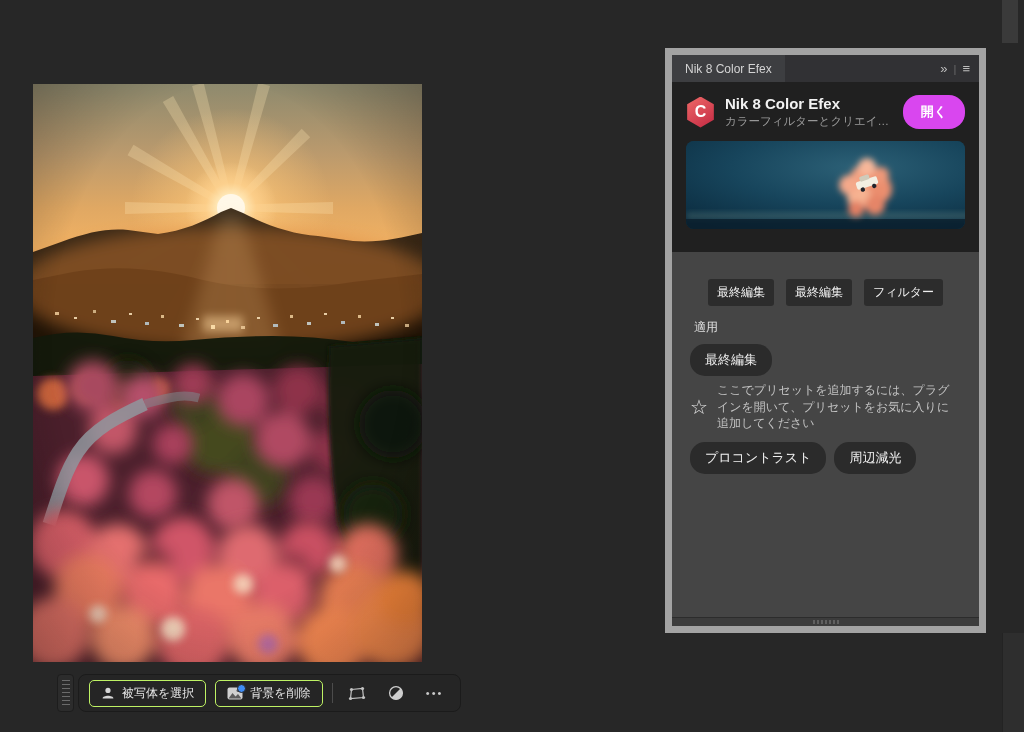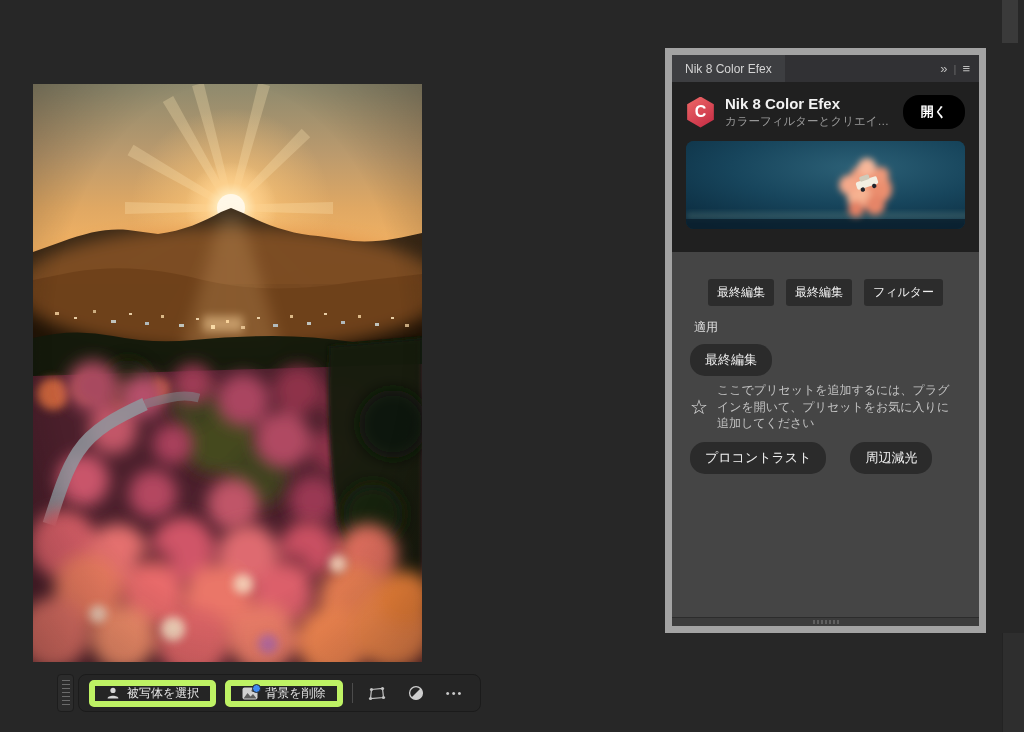--- a/index.html
+++ b/index.html
@@ -20,21 +20,21 @@
 
   
   .taskbar{position:absolute;left:57px;top:674px;height:38px;display:flex;align-items:center;gap:4px;}
   .tb-grip{width:15px;height:36px;background:#2c2c2c;border-radius:4px;border:1px solid #1d1d1d;
     display:flex;align-items:center;justify-content:center;cursor:grab;}
   .tb-grip-lines{width:8px;height:26px;
     background:repeating-linear-gradient(to bottom,#6b6b6b 0 1.5px,transparent 1.5px 4px);}
   .tb-bar{height:38px;background:#252525;border:1px solid #1b1b1b;border-radius:8px;
     display:flex;align-items:center;padding:0 10px;gap:9px;box-sizing:border-box;}
   .tb-btn{height:27px;display:flex;align-items:center;gap:7px;padding:0 11px;
-    background:transparent;border:6px solid #bef264;border-radius:5px;
+    background:transparent;border:1px solid #bef264;border-radius:5px;
     color:#e8e8e8;font-size:12px;white-space:nowrap;cursor:pointer;}
   .tb-btn .icon-wrap{position:relative;display:flex;align-items:center;}
   .blue-dot{position:absolute;right:-3px;top:-3px;width:7px;height:7px;border-radius:50%;
     background:#3f8cf3;border:1.5px solid #252525;}
   .tb-sep{width:1px;height:20px;background:#4c4c4c;}
   .tb-icon-btn{width:30px;height:27px;display:flex;align-items:center;justify-content:center;
     background:transparent;border:none;color:#c9c9c9;cursor:pointer;}
   .tb-more{font-size:11px;letter-spacing:2px;color:#c9c9c9;}
 
   
@@ -52,36 +52,36 @@
   .plugin-row{display:flex;align-items:center;gap:10px;height:36px;}
   .plugin-logo{width:29px;height:31px;flex:0 0 29px;
     background:linear-gradient(145deg,#ef6a68,#c22742);
     clip-path:polygon(50% 0,96% 25%,96% 75%,50% 100%,4% 75%,4% 25%);
     display:flex;align-items:center;justify-content:center;
     color:#ffffff;font-weight:bold;font-size:16px;}
   .plugin-titles{min-width:0;}
   .plugin-name{color:#f2f2f2;font-size:15px;font-weight:bold;white-space:nowrap;}
   .plugin-sub{color:#9b9b9b;font-size:11.5px;margin-top:2px;white-space:nowrap;
     overflow:hidden;text-overflow:clip;max-width:168px;}
-  .open-btn{margin-left:auto;background:#000000;color:#fff;border:none;border-radius:16px;
+  .open-btn{margin-left:auto;background:#d946ef;color:#fff;border:none;border-radius:16px;
     font-size:13px;font-weight:bold;padding:8px 18px;cursor:pointer;white-space:nowrap;}
   .banner{margin-top:11px;height:88px;border-radius:8px;overflow:hidden;background:#10364a;}
   .banner svg{display:block;}
 
   .panel-content{flex:1;background:#454545;padding:27px 18px 0 18px;box-sizing:border-box;overflow:hidden;}
   .chip-row{display:flex;justify-content:center;gap:12px;margin-bottom:13px;}
   .chip{background:#2c2c2c;color:#efefef;border:none;border-radius:3px;
     font-size:12px;padding:5px 9px;white-space:nowrap;cursor:pointer;}
   .section-label{color:#e2e2e2;font-size:12px;margin:8px 0 8px 4px;white-space:nowrap;}
   .pill{display:inline-block;background:#2b2b2b;color:#efefef;border:none;border-radius:15px;
     font-size:13px;padding:7px 15px;white-space:nowrap;cursor:pointer;}
   .hint-row{display:flex;align-items:center;gap:9px;margin:6px 0 10px 0;}
   .star-glyph{color:#e0e0e0;font-size:20px;flex:0 0 auto;line-height:1;}
   .hint-text{color:#c3c3c3;font-size:12px;line-height:1.38;}
-  .pill-row{display:flex;gap:24px;margin-top:6px;}
+  .pill-row{display:flex;gap:8px;margin-top:6px;}
 
   .panel-resize{flex:0 0 8px;background:#3c3c3c;border-top:1px solid #2c2c2c;
     display:flex;align-items:center;justify-content:center;cursor:ns-resize;}
   .resize-dashes{width:26px;height:4px;
     background:repeating-linear-gradient(to right,#5f5f5f 0 2px,transparent 2px 4px);}
 </style>
 </head>
 <body>
 
 <div class="stage">

